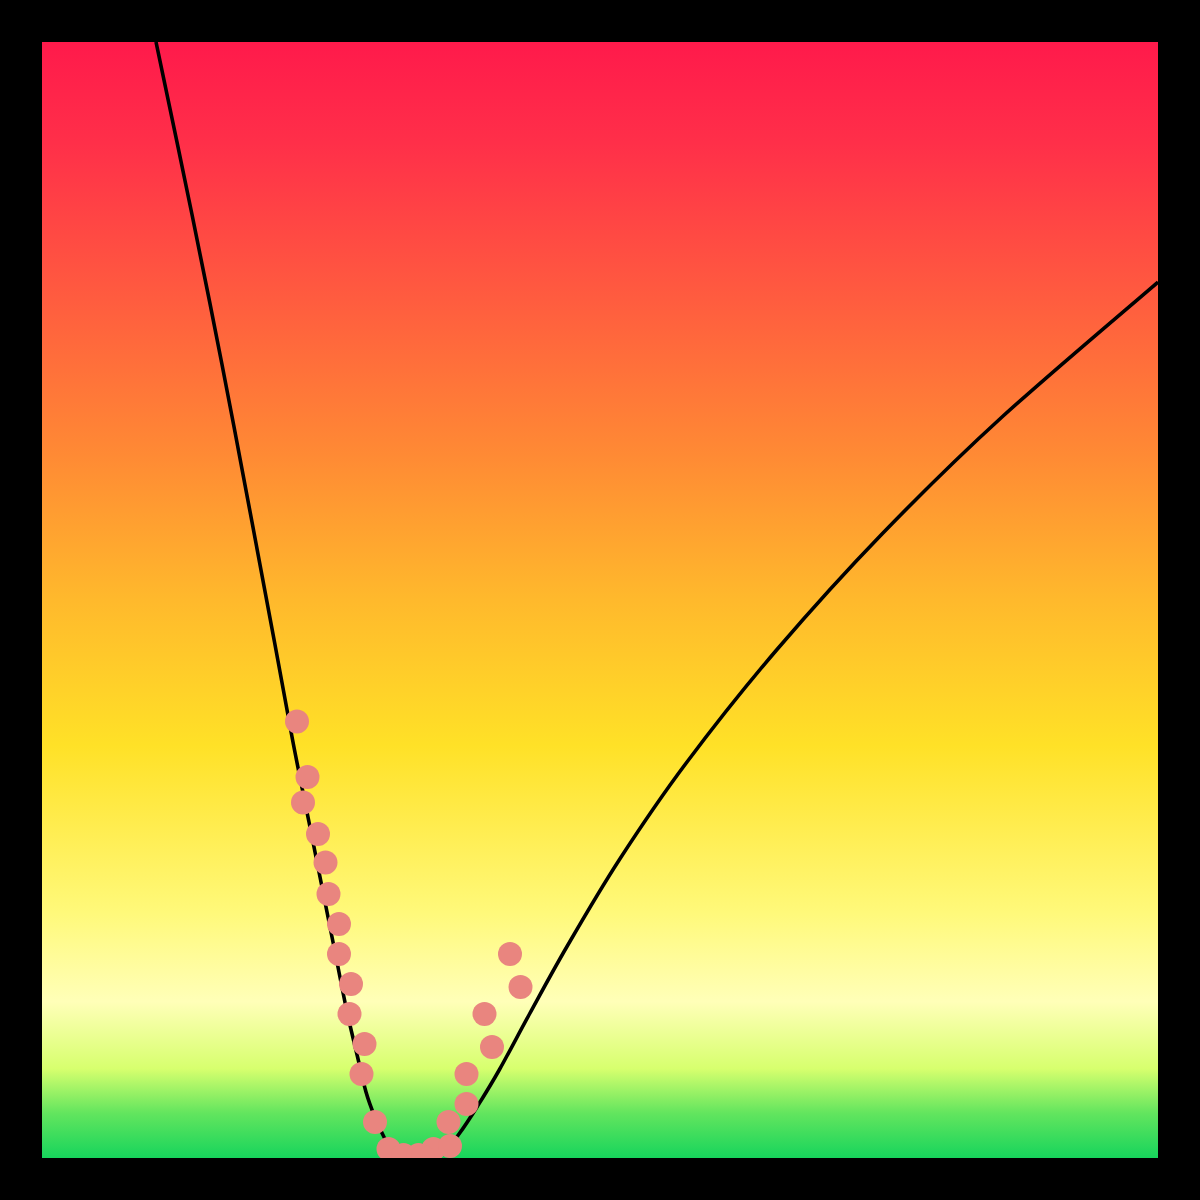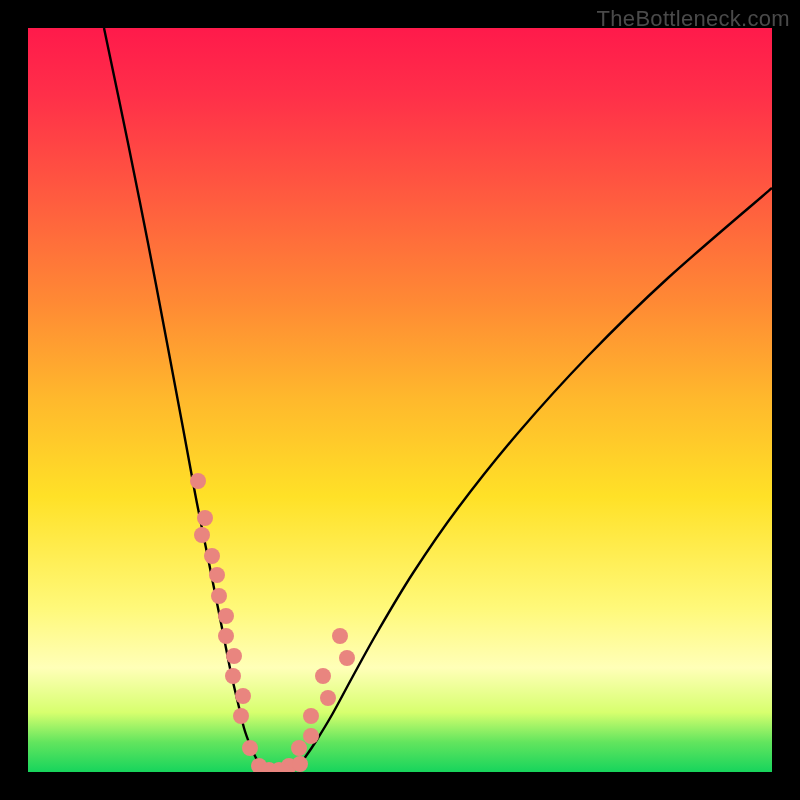--- a/index.html
+++ b/index.html
@@ -98,14 +98,13 @@
           <circle cx="272" cy="736" r="8" class="dot" fill="#e9857f"></circle>
           <circle cx="283" cy="688" r="8" class="dot" fill="#e9857f"></circle>
           <circle cx="283" cy="708" r="8" class="dot" fill="#e9857f"></circle>
           <circle cx="295" cy="648" r="8" class="dot" fill="#e9857f"></circle>
           <circle cx="300" cy="670" r="8" class="dot" fill="#e9857f"></circle>
           <circle cx="312" cy="608" r="8" class="dot" fill="#e9857f"></circle>
           <circle cx="319" cy="630" r="8" class="dot" fill="#e9857f"></circle>
         </g>
     </svg>
   </div>
-  <div class="watermark">TheBottleneck.com</div>
 </div>
 
 </body></html>

